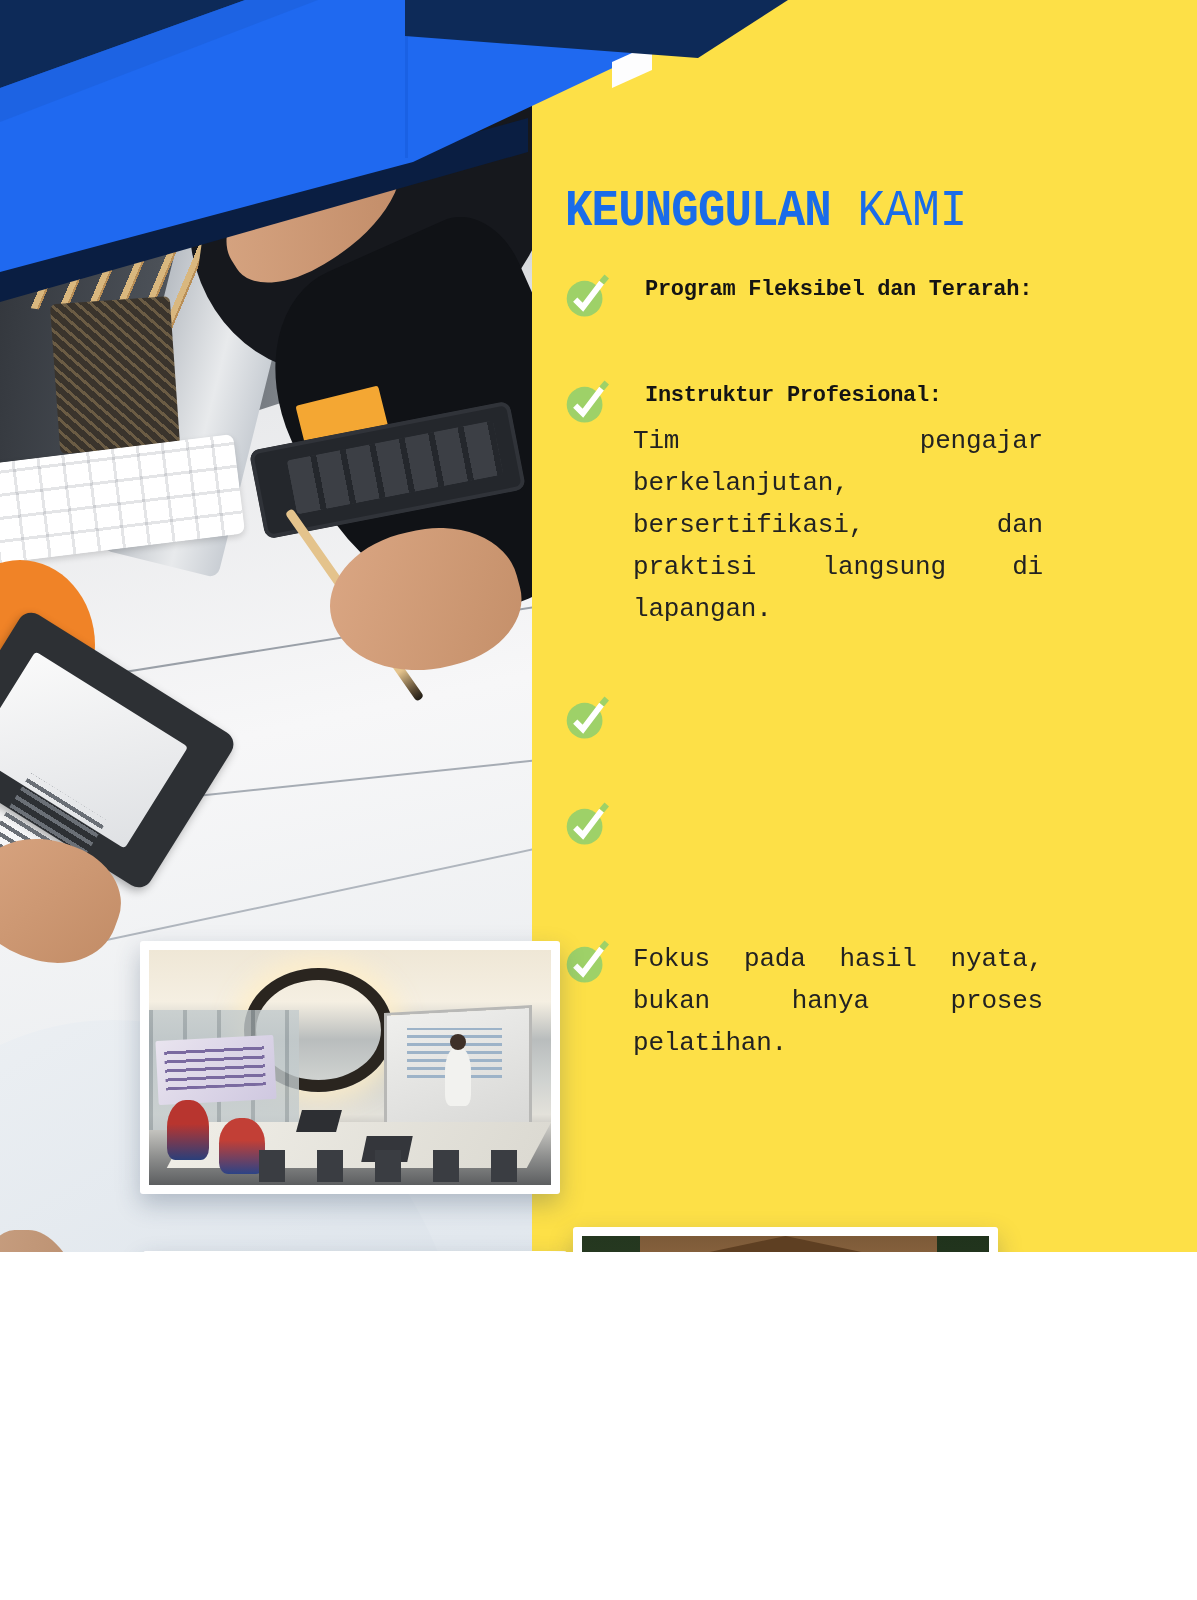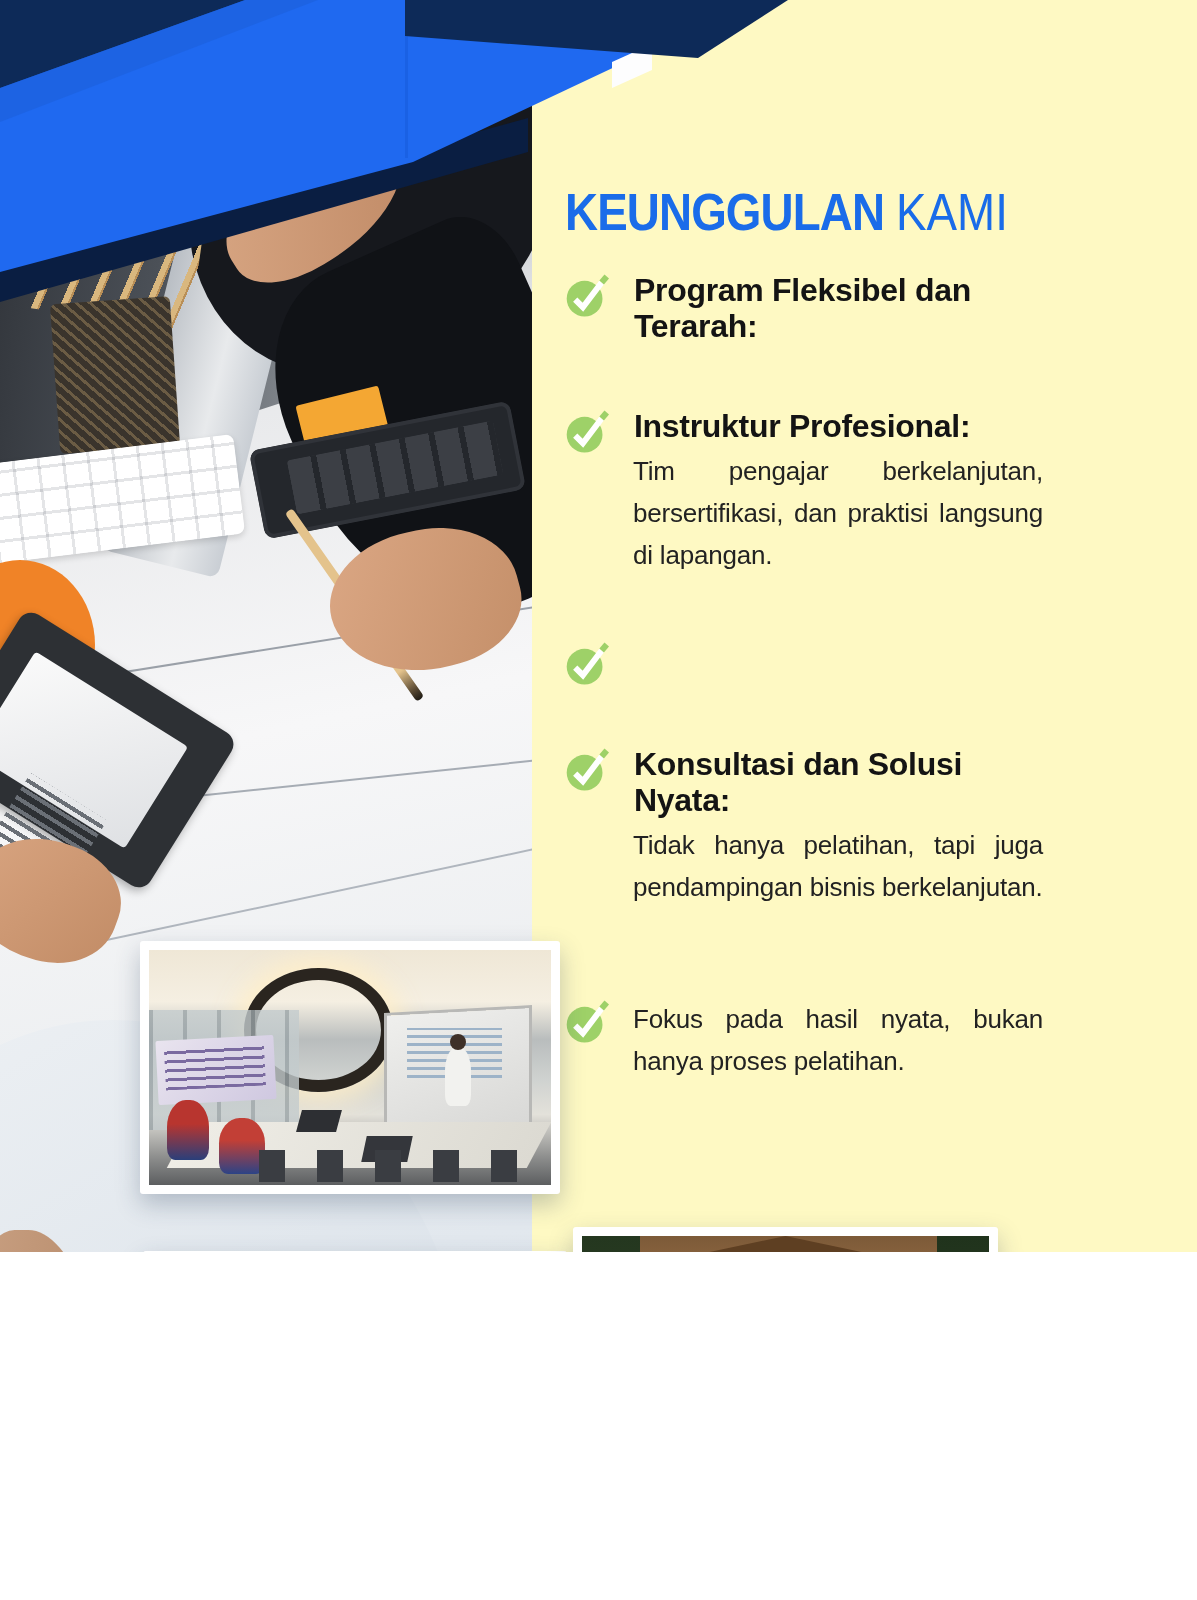--- a/index.html
+++ b/index.html
@@ -1,18 +1,18 @@
 <!DOCTYPE html>
 <html><head>
 <meta charset="utf-8">
 <style>
   html,body{margin:0;padding:0;background:#ffffff;}
   .page{
     position:relative;width:1197px;height:1252px;overflow:hidden;
-    background:#fef9c3;font-family:Liberation Sans, sans-serif;
+    background:#fde047;font-family:Liberation Mono, monospace;
   }
   
   .photo-main{
     position:absolute;left:0;top:0;width:532px;height:1600px;z-index:1;overflow:hidden;
     background:linear-gradient(168deg,#75797f 0%,#a9adb3 9%,#e8e9eb 26%,#f7f7f8 46%,#eef0f2 62%,#e2e8ee 78%,#d9e1ea 100%);
   }
   .photo-main *{position:absolute;}
   .d-monitor{left:-60px;top:120px;width:340px;height:330px;background:linear-gradient(115deg,#23262b,#4b5057 60%,#8d9298);transform:rotate(-18deg);border-radius:14px;}
   .d-monitor-sheen{left:150px;top:150px;width:120px;height:420px;background:linear-gradient(90deg,#b9bec4,#e8eaec 60%,#c9ced4);transform:rotate(14deg);border-radius:10px;}
   .d-suit{left:195px;top:-20px;width:360px;height:400px;background:#16181d;transform:rotate(9deg);border-radius:0 0 60% 40%;}
@@ -52,21 +52,21 @@
   h1.title{
     margin:0 0 34px 0;font-size:52px;line-height:1.0;letter-spacing:-1px;white-space:nowrap;
     color:#1a6ce9;transform:scaleX(.88);transform-origin:left center;font-weight:700;
   }
   h1.title .light{font-weight:400;letter-spacing:0;}
   .feature{display:flex;gap:22px;margin-bottom:58px;}
   .feature:nth-of-type(2){margin-bottom:64px;}
   .feature:nth-of-type(4){margin-bottom:90px;}
   .check{width:46px;height:46px;flex:0 0 46px;margin-top:2px;}
   .ftext{flex:1;min-width:0;}
-  .ftext h2{margin:0 0 6px 1px;font-size:32px;line-height:36px;color:#141414;font-weight:700;letter-spacing:-.3px;}
+  .ftext h2{margin:0 0 6px 12px;font-size:22px;line-height:36px;color:#141414;font-weight:700;letter-spacing:-.3px;}
   .ftext p{margin:0;font-size:26px;line-height:42px;color:#222222;text-align:justify;letter-spacing:-.2px;}
   
   .frame{position:absolute;background:#ffffff;padding:9px;border-radius:3px;z-index:5;
     box-shadow:0 10px 24px rgba(40,60,90,.28);}
   .frame .ph{width:100%;height:100%;position:relative;overflow:hidden;}
   .frame-meeting{left:140px;top:941px;width:402px;height:235px;}
   .frame-workers{left:143px;top:1251px;width:406px;height:263px;}
   .frame-group{left:573px;top:1227px;width:407px;height:290px;}
   
   .ph-meeting{background:linear-gradient(180deg,#efe7d6 0%,#f5efe2 22%,#b9bdbd 38%,#cfd2d0 55%,#e3e1da 70%,#8e8f8e 88%,#5c5e60 100%);}
@@ -214,24 +214,20 @@
       </div>
 
       <div class="feature">
         <span class="check">
           <svg width="46" height="46" viewBox="0 0 54 50">
             <circle cx="23" cy="27" r="21" fill="#9ed168"></circle>
             <path d="M12 28 L21 37 L43 8" stroke="#ffffff" stroke-width="7" fill="none"></path>
             <path d="M43 8 L49 1" stroke="#9ed168" stroke-width="7" fill="none"></path>
           </svg>
         </span>
-        <div class="ftext">
-          <h2>Konsultasi dan Solusi Nyata:</h2>
-          <p>Tidak hanya pelatihan, tapi juga pendampingan bisnis berkelanjutan.</p>
-        </div>
       </div>
 
       <div class="feature">
         <span class="check">
           <svg width="46" height="46" viewBox="0 0 54 50">
             <circle cx="23" cy="27" r="21" fill="#9ed168"></circle>
             <path d="M12 28 L21 37 L43 8" stroke="#ffffff" stroke-width="7" fill="none"></path>
             <path d="M43 8 L49 1" stroke="#9ed168" stroke-width="7" fill="none"></path>
           </svg>
         </span>

